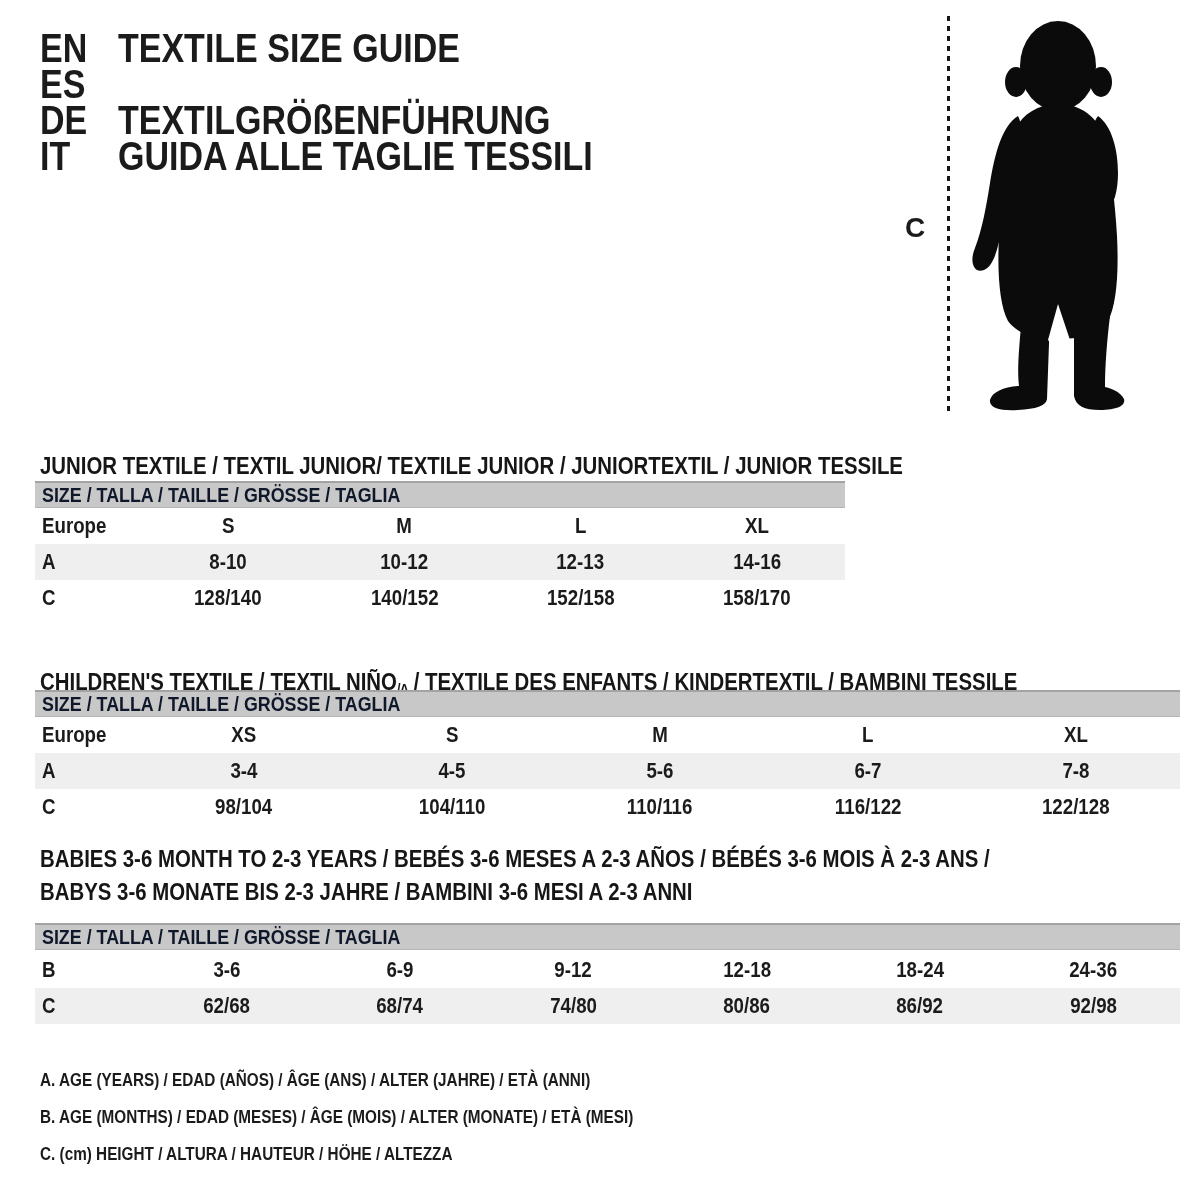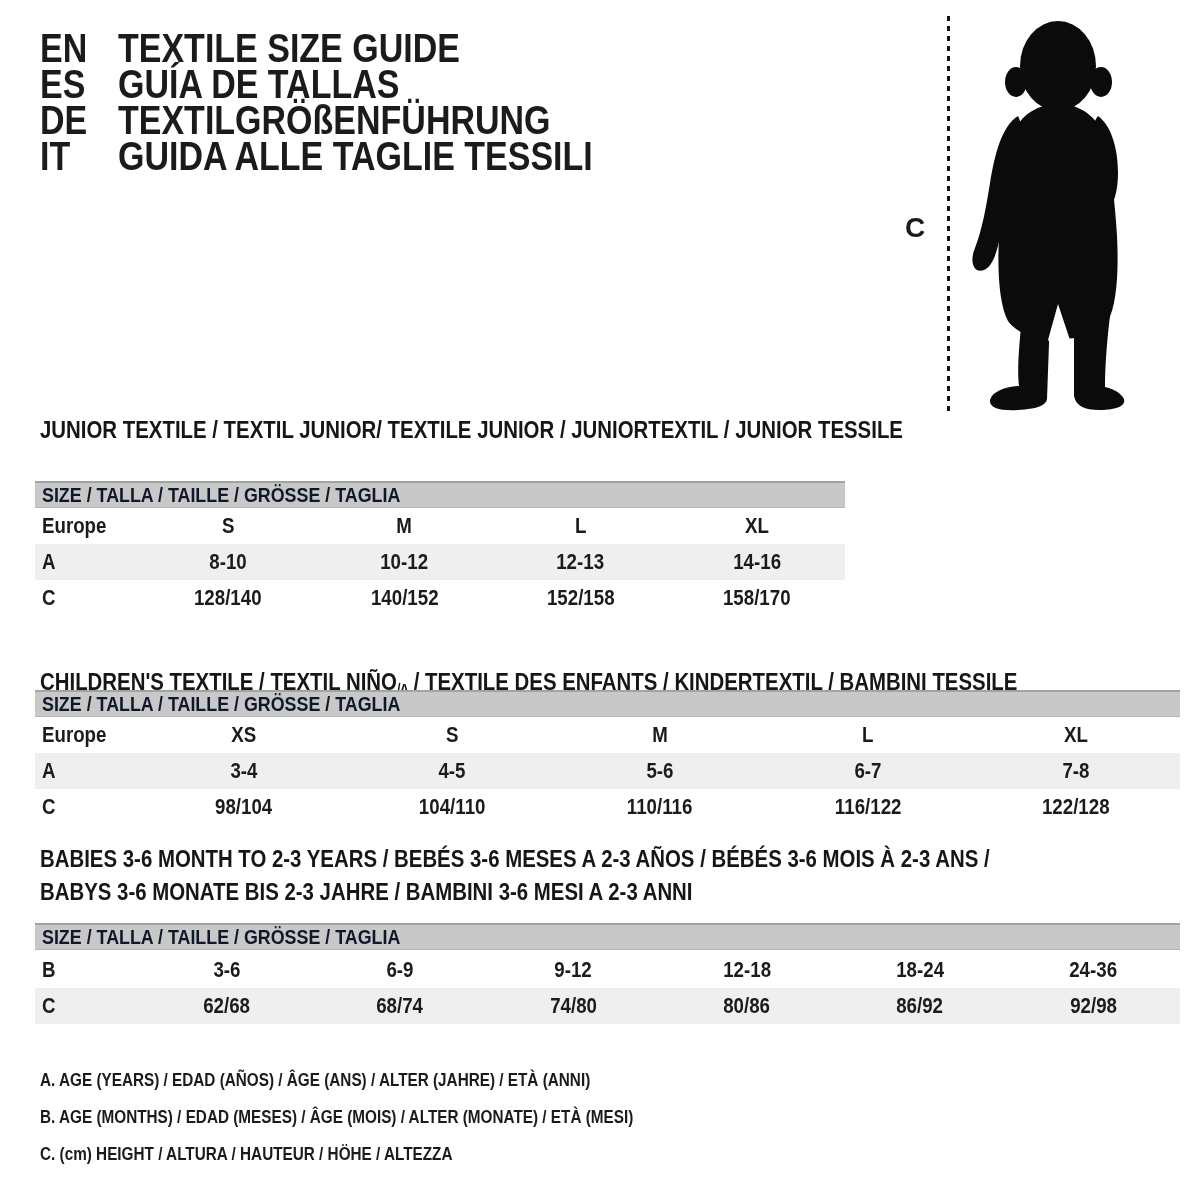--- a/index.html
+++ b/index.html
@@ -35,21 +35,21 @@
     display:flex; align-items:center; padding-left:7px;
     color:#0f172a; font-size:21px; font-weight:700;
   }
   .tbl { position:absolute; left:35px; font-size:22px; font-weight:700; }
   .trow { display:flex; height:36px; align-items:center;text-decoration:underline; }
   .trow.alt { background:#efefef; }
   .cell { flex:1 1 0; text-align:center; }
   .cell.lab { flex:0 0 105px; text-align:left; padding-left:7px; }
 
   
-  .sec-junior .sec-title { top:416px; }
+  .sec-junior .sec-title { top:452px; }
   .sec-junior .size-bar  { top:481px; width:810px; }
   .sec-junior .tbl       { top:508px; width:810px; }
   
   .sec-children .sec-title { top:668px; }
   .sec-children .size-bar  { top:690px; width:1145px; }
   .sec-children .tbl       { top:717px; width:1145px; }
   
   .sec-babies .sec-title-1 { top:845px; }
   .sec-babies .sec-title-2 { top:878px; }
   .sec-babies .size-bar    { top:923px; width:1145px; }
@@ -66,21 +66,20 @@
 
 <div class="page">
 
   <div class="langs">
     <div class="lang-row">
       <span class="lang-code"><span class="cx">EN</span></span>
       <span class="lang-label"><span class="cx">TEXTILE SIZE GUIDE</span></span>
     </div>
     <div class="lang-row">
       <span class="lang-code"><span class="cx">ES</span></span>
-      <span class="lang-label"><span class="cx">GUÍA DE TALLAS</span></span>
     </div>
     <div class="lang-row">
       <span class="lang-code"><span class="cx">DE</span></span>
       <span class="lang-label"><span class="cx">TEXTILGRÖßENFÜHRUNG</span></span>
     </div>
     <div class="lang-row">
       <span class="lang-code"><span class="cx">IT</span></span>
       <span class="lang-label"><span class="cx">GUIDA ALLE TAGLIE TESSILI</span></span>
     </div>
   </div>

